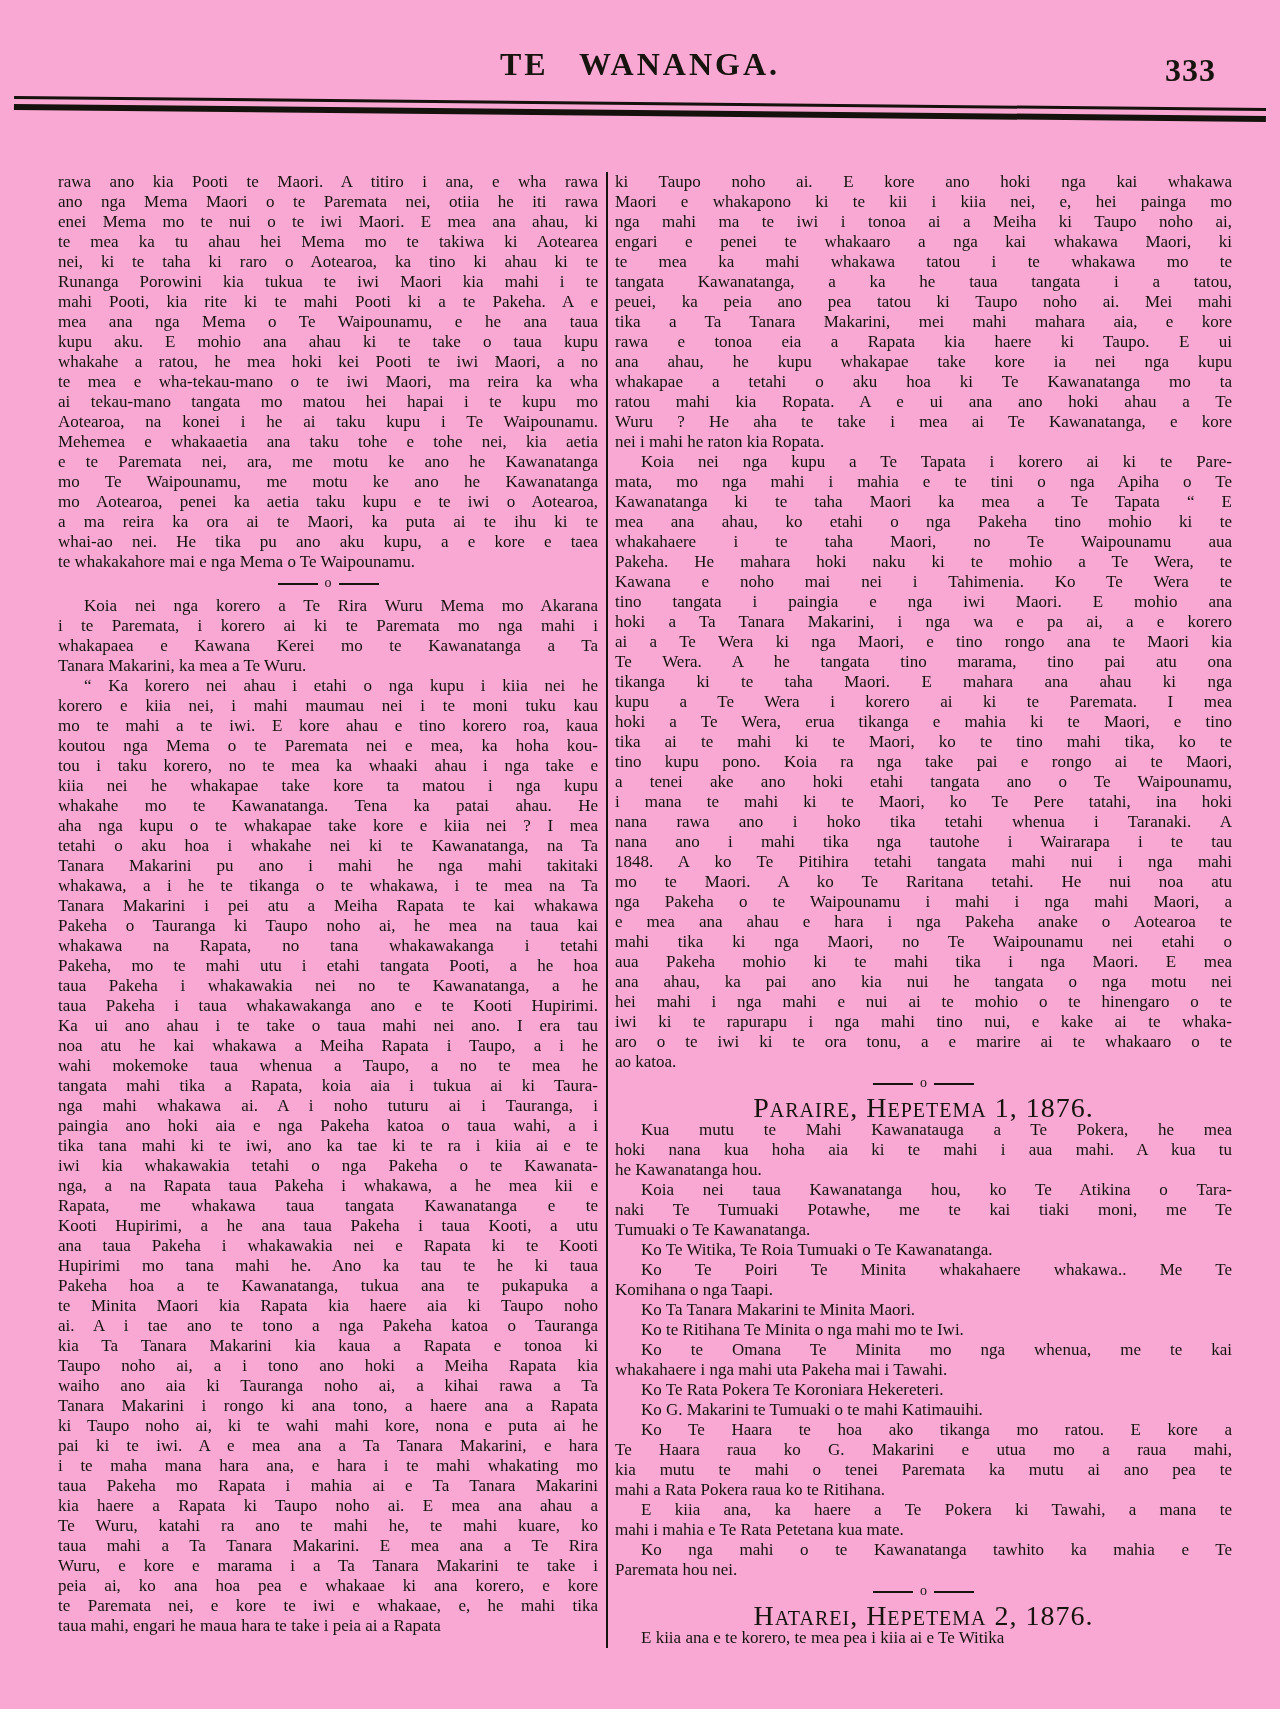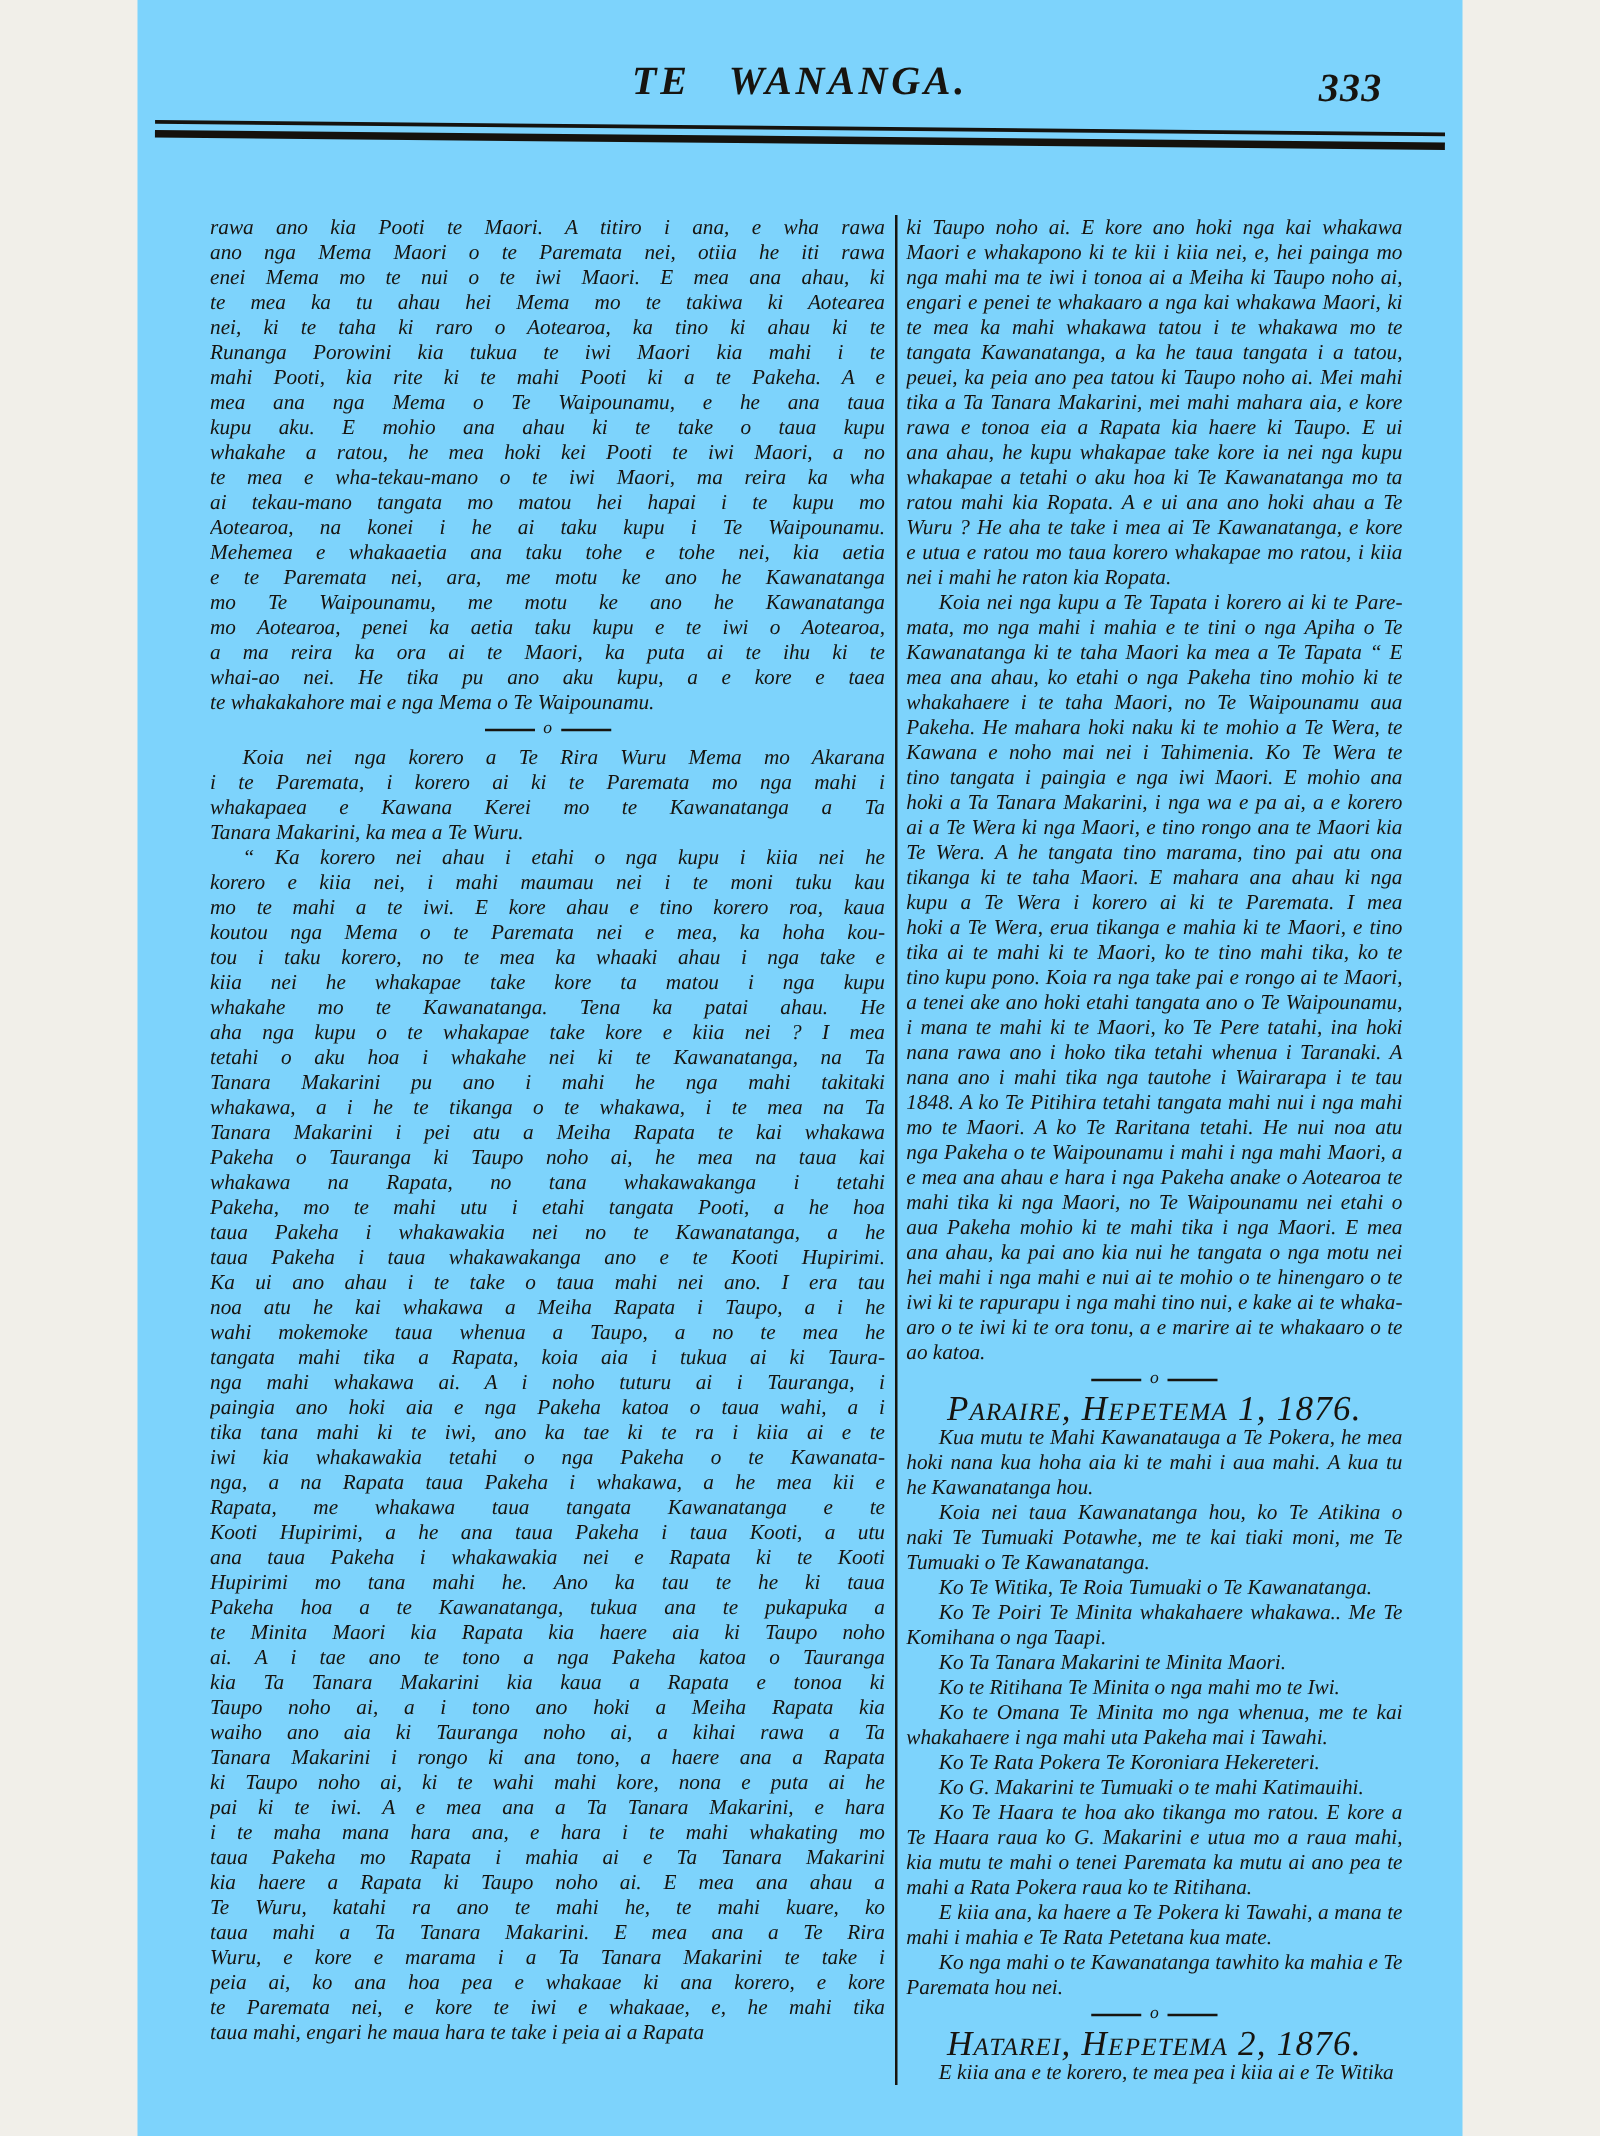--- a/index.html
+++ b/index.html
@@ -1,24 +1,23 @@
 <!DOCTYPE html>
 <html><head>
 <meta charset="utf-8">
 <style>
   html,body{margin:0;padding:0;background:#f1efe9;}
   .page{
     position:relative;
-    width:1060px;height:1709px;
+    width:1280px;height:1709px;
     margin:0 auto;
-    background:#7dd3fc;
+    background:#f9a8d4;
     color:#17140f;
     font-family:"Liberation Serif","DejaVu Serif",serif;
     overflow:hidden;
-    font-style:italic;
   }
   
   .masthead{position:relative;height:96px;}
   .masthead-title{
     position:absolute;left:0;right:0;top:46px;
     text-align:center;
     font-size:32px;font-weight:bold;
     letter-spacing:3px;word-spacing:20px;
   }
   .page-number{
@@ -181,21 +180,20 @@
           <div class="line">engari e penei te whakaaro a nga kai whakawa Maori, ki</div>
           <div class="line">te mea ka mahi whakawa tatou i te whakawa mo te</div>
           <div class="line">tangata Kawanatanga, a ka he taua tangata i a tatou,</div>
           <div class="line">peuei, ka peia ano pea tatou ki Taupo noho ai.  Mei mahi</div>
           <div class="line">tika a Ta Tanara Makarini, mei mahi mahara aia, e kore</div>
           <div class="line">rawa e tonoa eia a Rapata kia haere ki Taupo.  E ui</div>
           <div class="line">ana ahau, he kupu whakapae take kore ia nei nga kupu</div>
           <div class="line">whakapae a tetahi o aku hoa ki Te Kawanatanga mo ta</div>
           <div class="line">ratou mahi kia Ropata.  A e ui ana ano hoki ahau a Te</div>
           <div class="line">Wuru ? He aha te take i mea ai Te Kawanatanga, e kore</div>
-          <div class="line">e utua e ratou mo taua korero whakapae mo ratou, i kiia</div>
           <div class="line last">nei i mahi he raton kia Ropata.</div>
         </div>
         <div class="para">
           <div class="line indent">Koia nei nga kupu a Te Tapata i korero ai ki te Pare-</div>
           <div class="line">mata, mo nga mahi i mahia e te tini o nga Apiha o Te</div>
           <div class="line">Kawanatanga ki te taha Maori ka mea a Te Tapata “ E</div>
           <div class="line">mea ana ahau, ko etahi o nga Pakeha tino mohio ki te</div>
           <div class="line">whakahaere i te taha Maori, no Te Waipounamu aua</div>
           <div class="line">Pakeha.  He mahara hoki naku ki te mohio a Te Wera, te</div>
           <div class="line">Kawana e noho mai nei i Tahimenia.  Ko Te Wera te</div>

